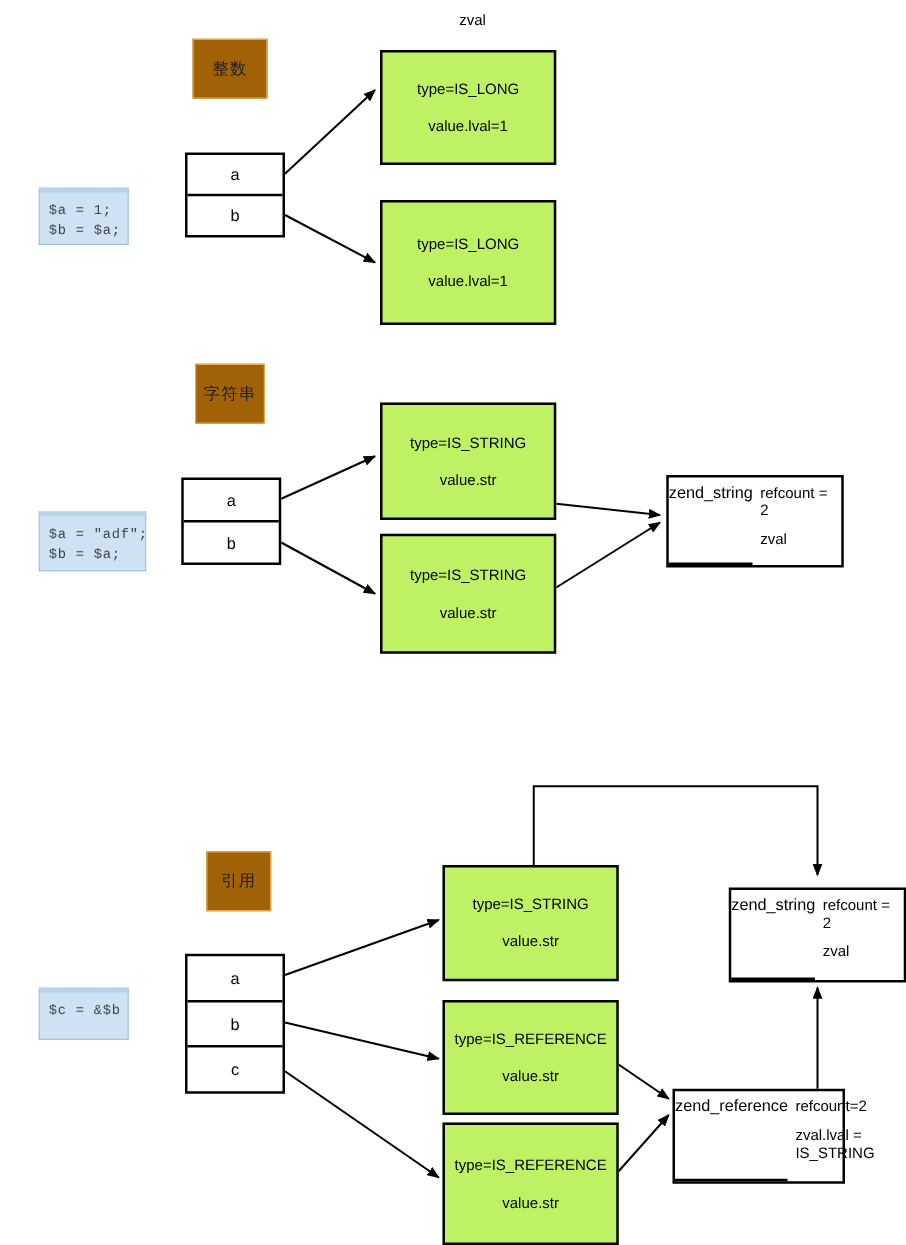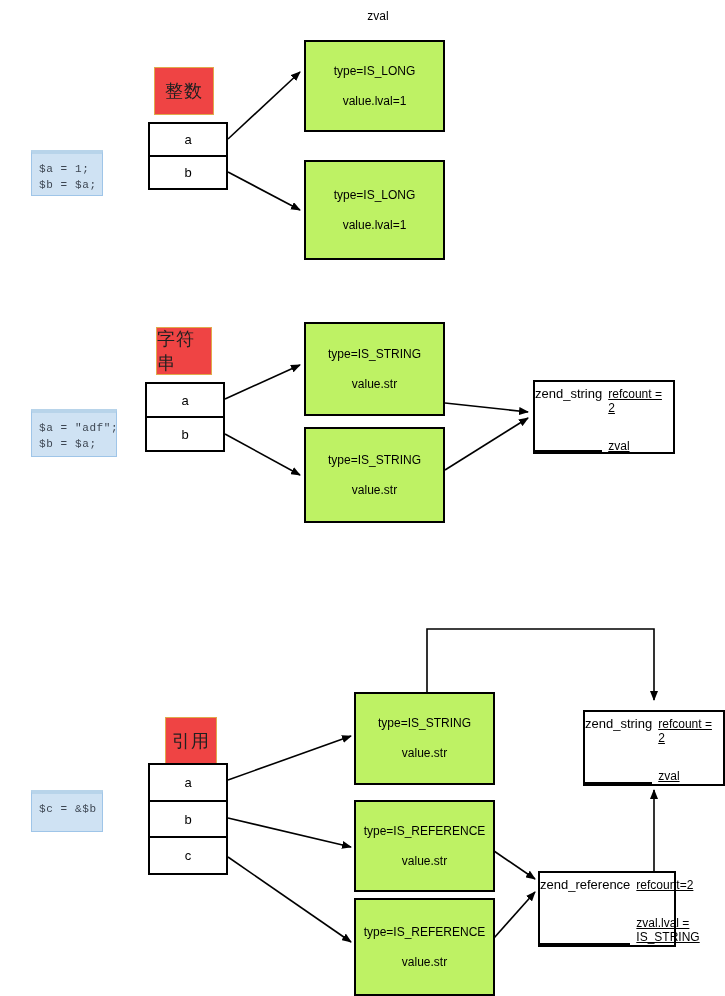--- a/index.html
+++ b/index.html
@@ -30,29 +30,28 @@
     line-height:16px;
     color:#3c4551;
     padding:7px 6px 6px 7px;
     white-space:pre;
     letter-spacing:0.6px;
     margin-left:28px;
   }
 
   
   .tag-box{
-    background:#ef4444;
+    background:#a16207;
     border:1px solid #e0a94b;
     display:flex;
     align-items:center;
     justify-content:center;
-    font-size:18px;
+    font-size:13px;
     color:#202020;
     letter-spacing:1px;
-    margin-top:36px;
   }
 
   
   .var-table{
     border:2px solid #000;
     background:#fff;
     display:flex;
     flex-direction:column;
   }
   .var-row{
@@ -92,22 +91,21 @@
     font-size:13px;
     color:#000;
     border-bottom:2px solid #000;
     padding:4px 0 5px 0;
   }
   .struct-body{
     flex:1 1 auto;
     padding:5px 6px 4px 6px;
     display:flex;
     flex-direction:column;
-    gap:24px;
-    text-decoration:underline;
+    gap:9px;
   }
   .struct-field{font-size:12px;color:#000;line-height:14px;}
 
   
   .caption{
     font-size:12px;
     color:#000;
     text-align:center;
   }
 

